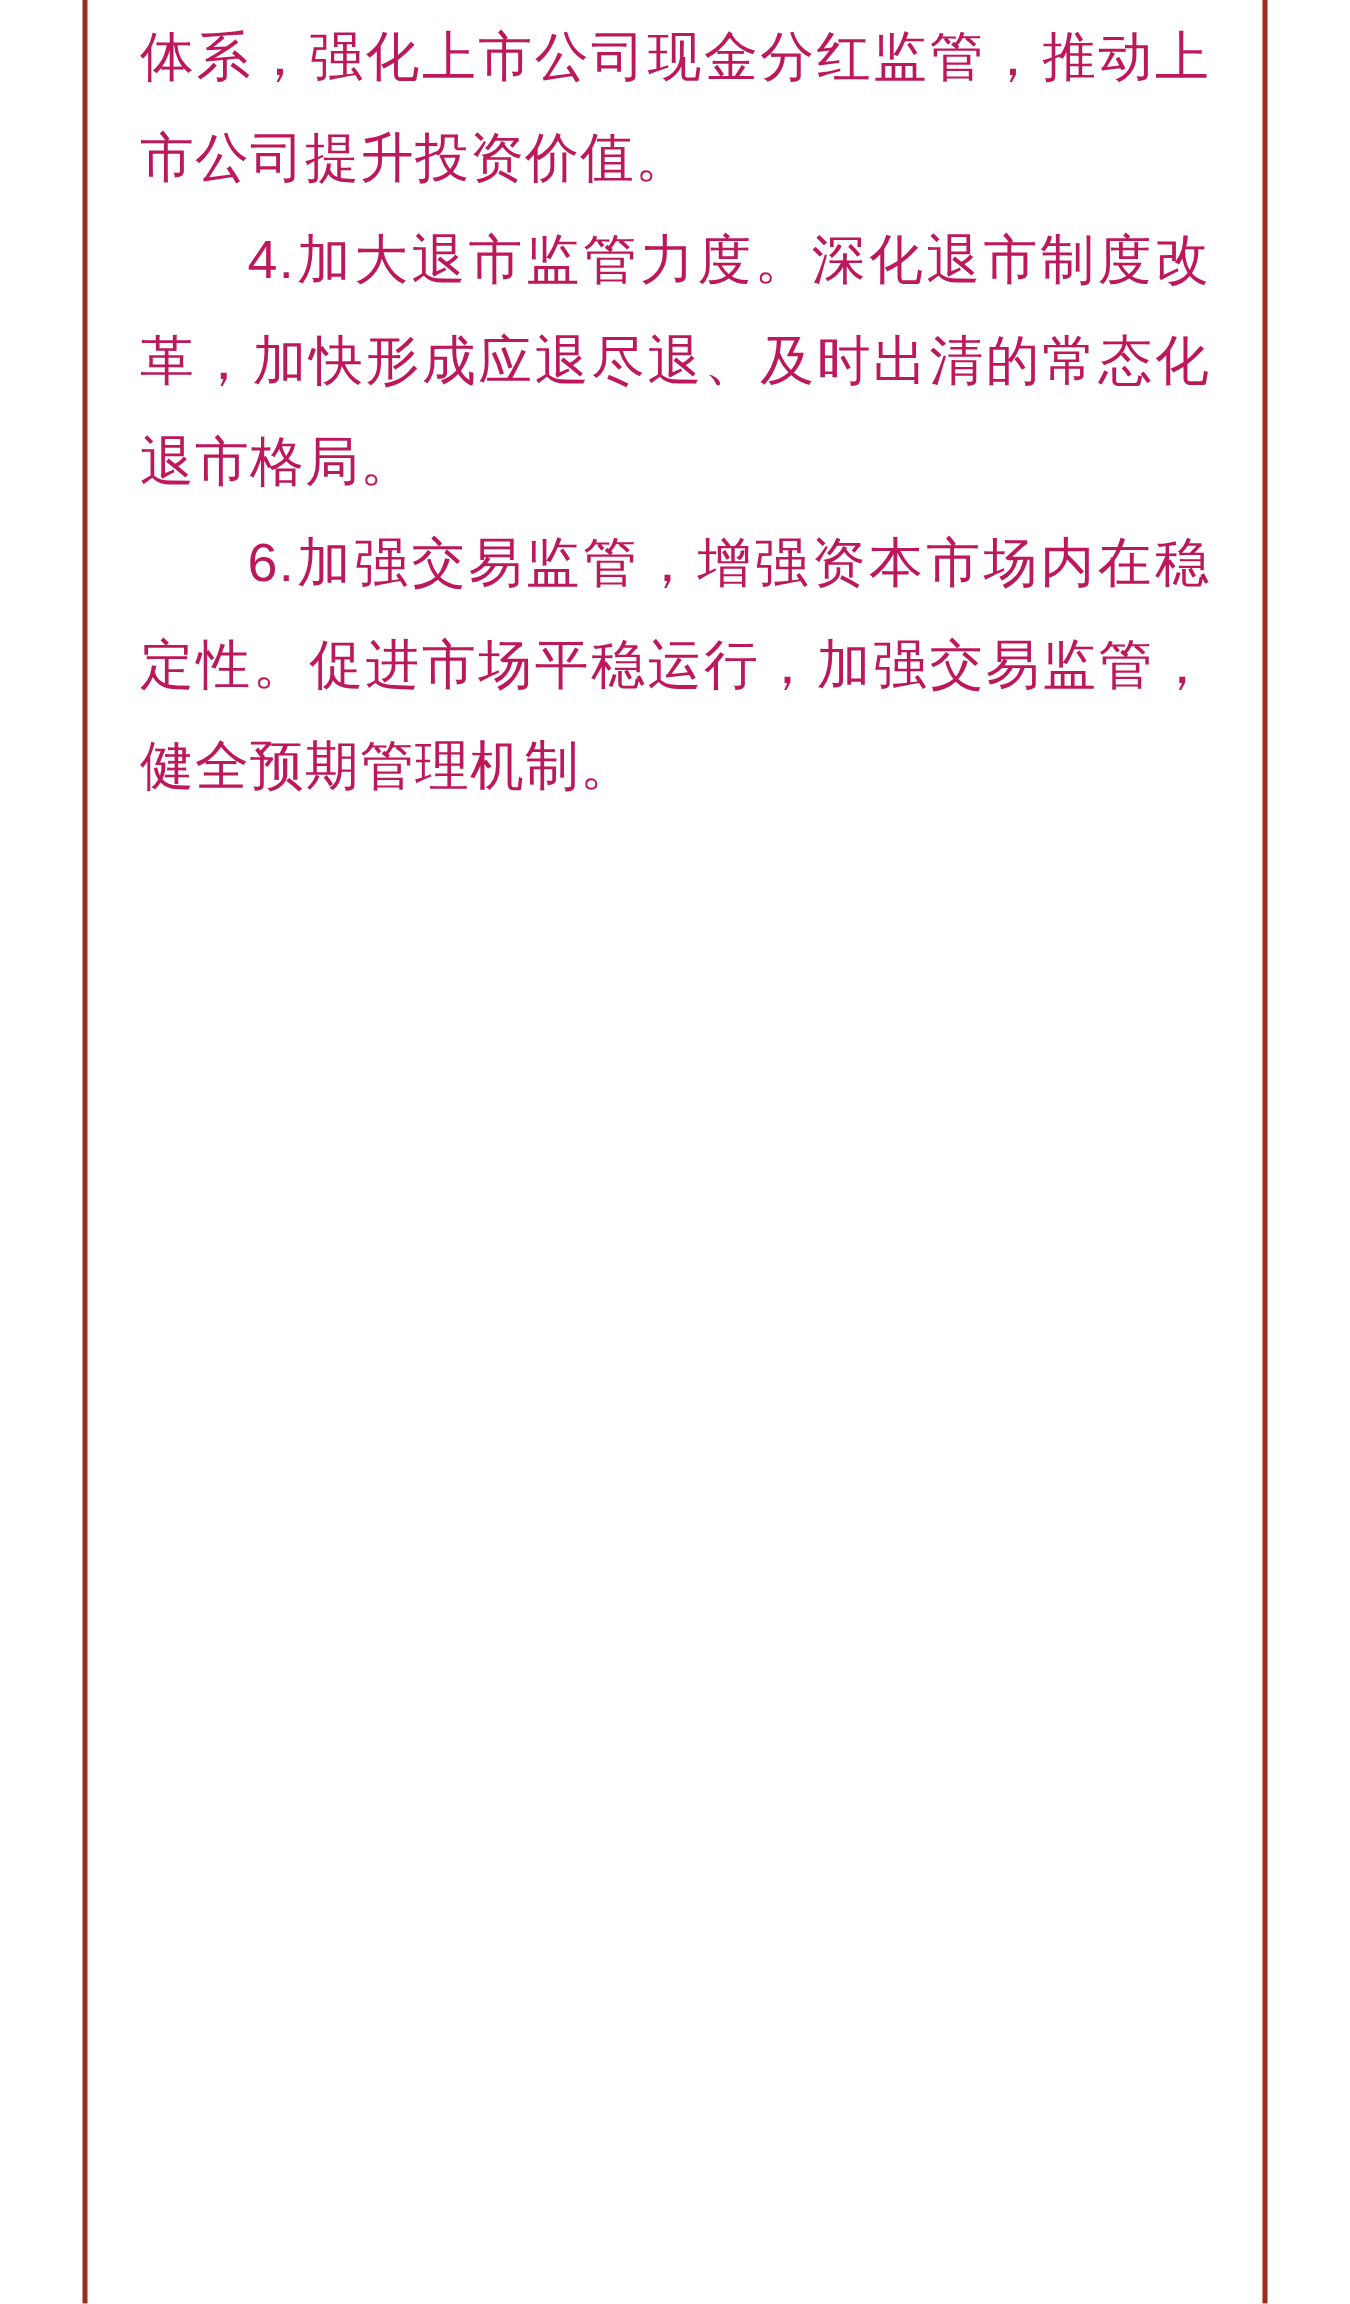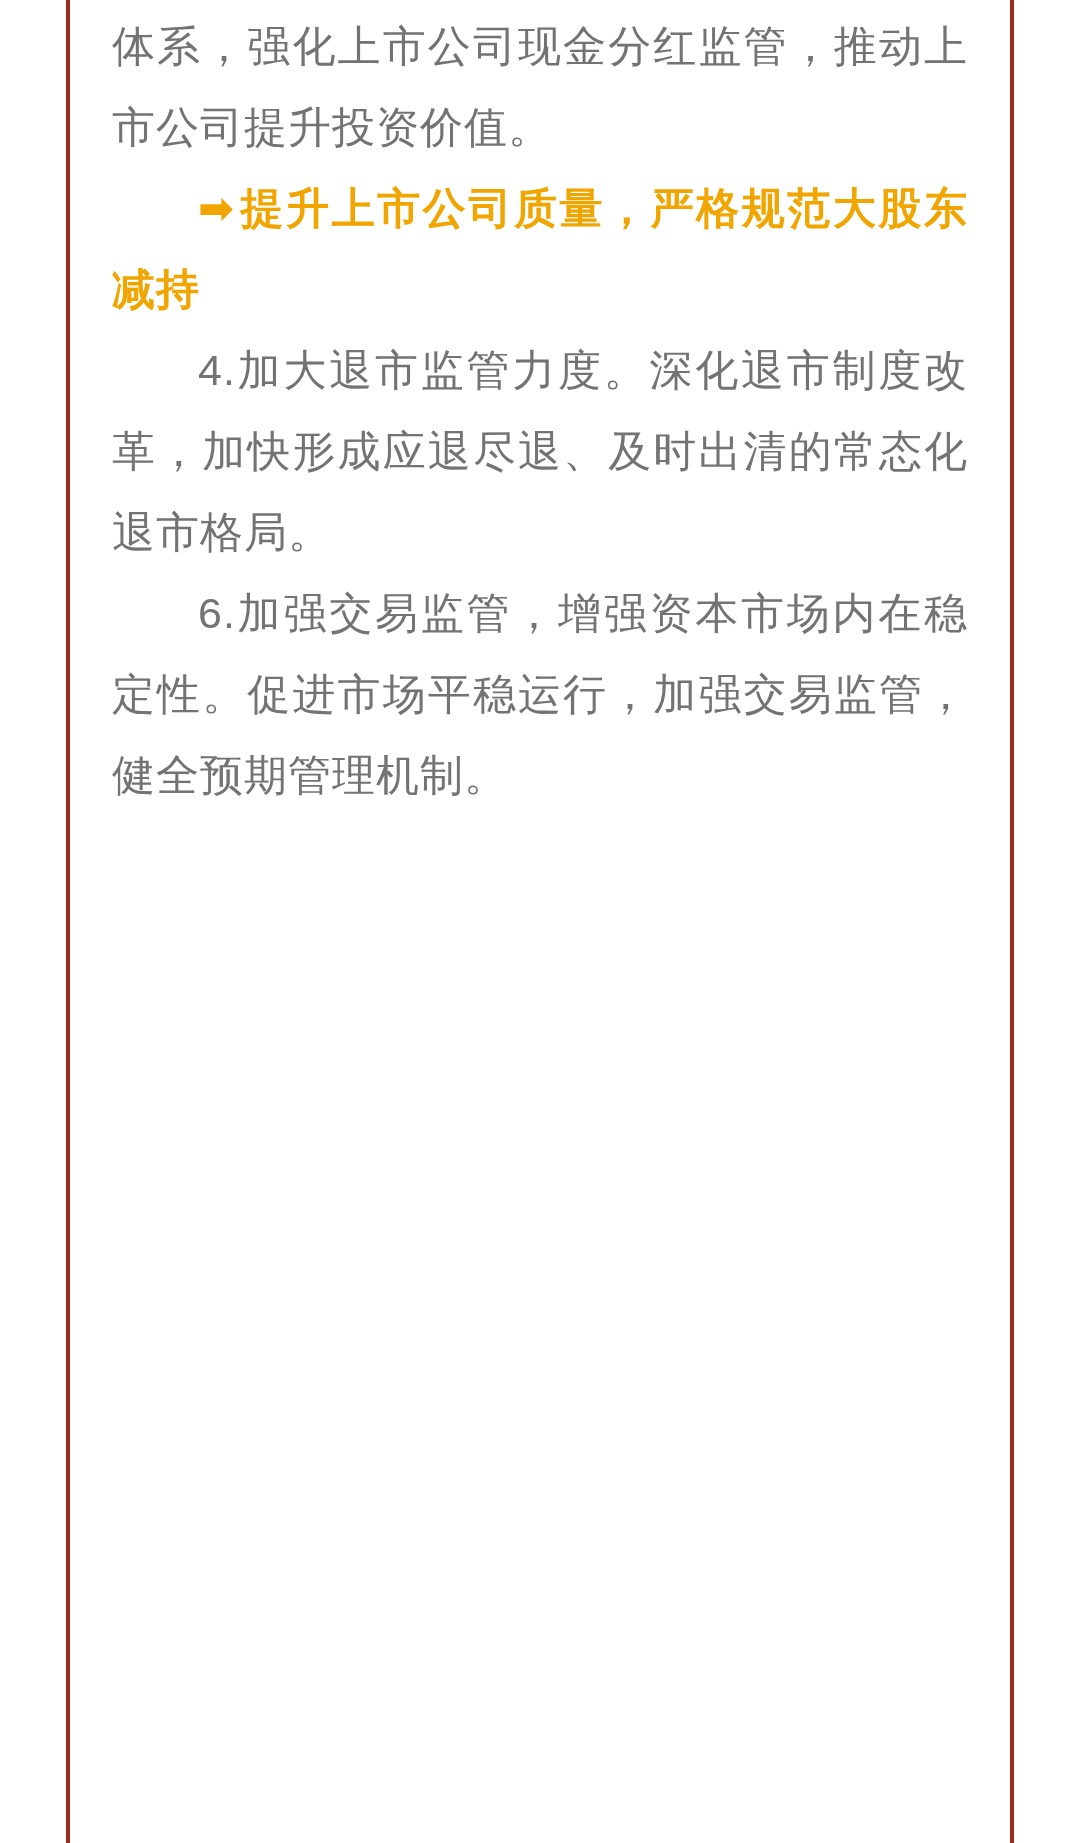--- a/index.html
+++ b/index.html
@@ -34,21 +34,21 @@
     top: 0;
     bottom: 0;
     padding-top: 6px;
   }
 
   p {
     margin: 0;
     font-size: 43px;
     line-height: 81px;
     letter-spacing: 1px;
-    color: #737373;
+    color: #be185d;
     text-align: justify;
     text-justify: inter-ideograph;
   }
   p.body {
     text-indent: 0;
   }
   p.indent {
     text-indent: 86px;
   }
   p.highlight {
@@ -67,23 +67,20 @@
 
 <div class="page">
 
   <div class="rule left"></div>
   <div class="rule right"></div>
 
   <div class="content">
 
     <p class="body">体系，强化上市公司现金分红监管，推动上市公司提升投资价值。</p>
 
-    <p class="highlight">
-      <span class="arrow">➡</span><span>提升上市公司质量，严格规范大股东减持</span>
-    </p>
 
     <p class="indent">4.加大退市监管力度。深化退市制度改革，加快形成应退尽退、及时出清的常态化退市格局。</p>
 
 
 
 
     <p class="indent">6.加强交易监管，增强资本市场内在稳定性。促进市场平稳运行，加强交易监管，健全预期管理机制。</p>
 
 
 

